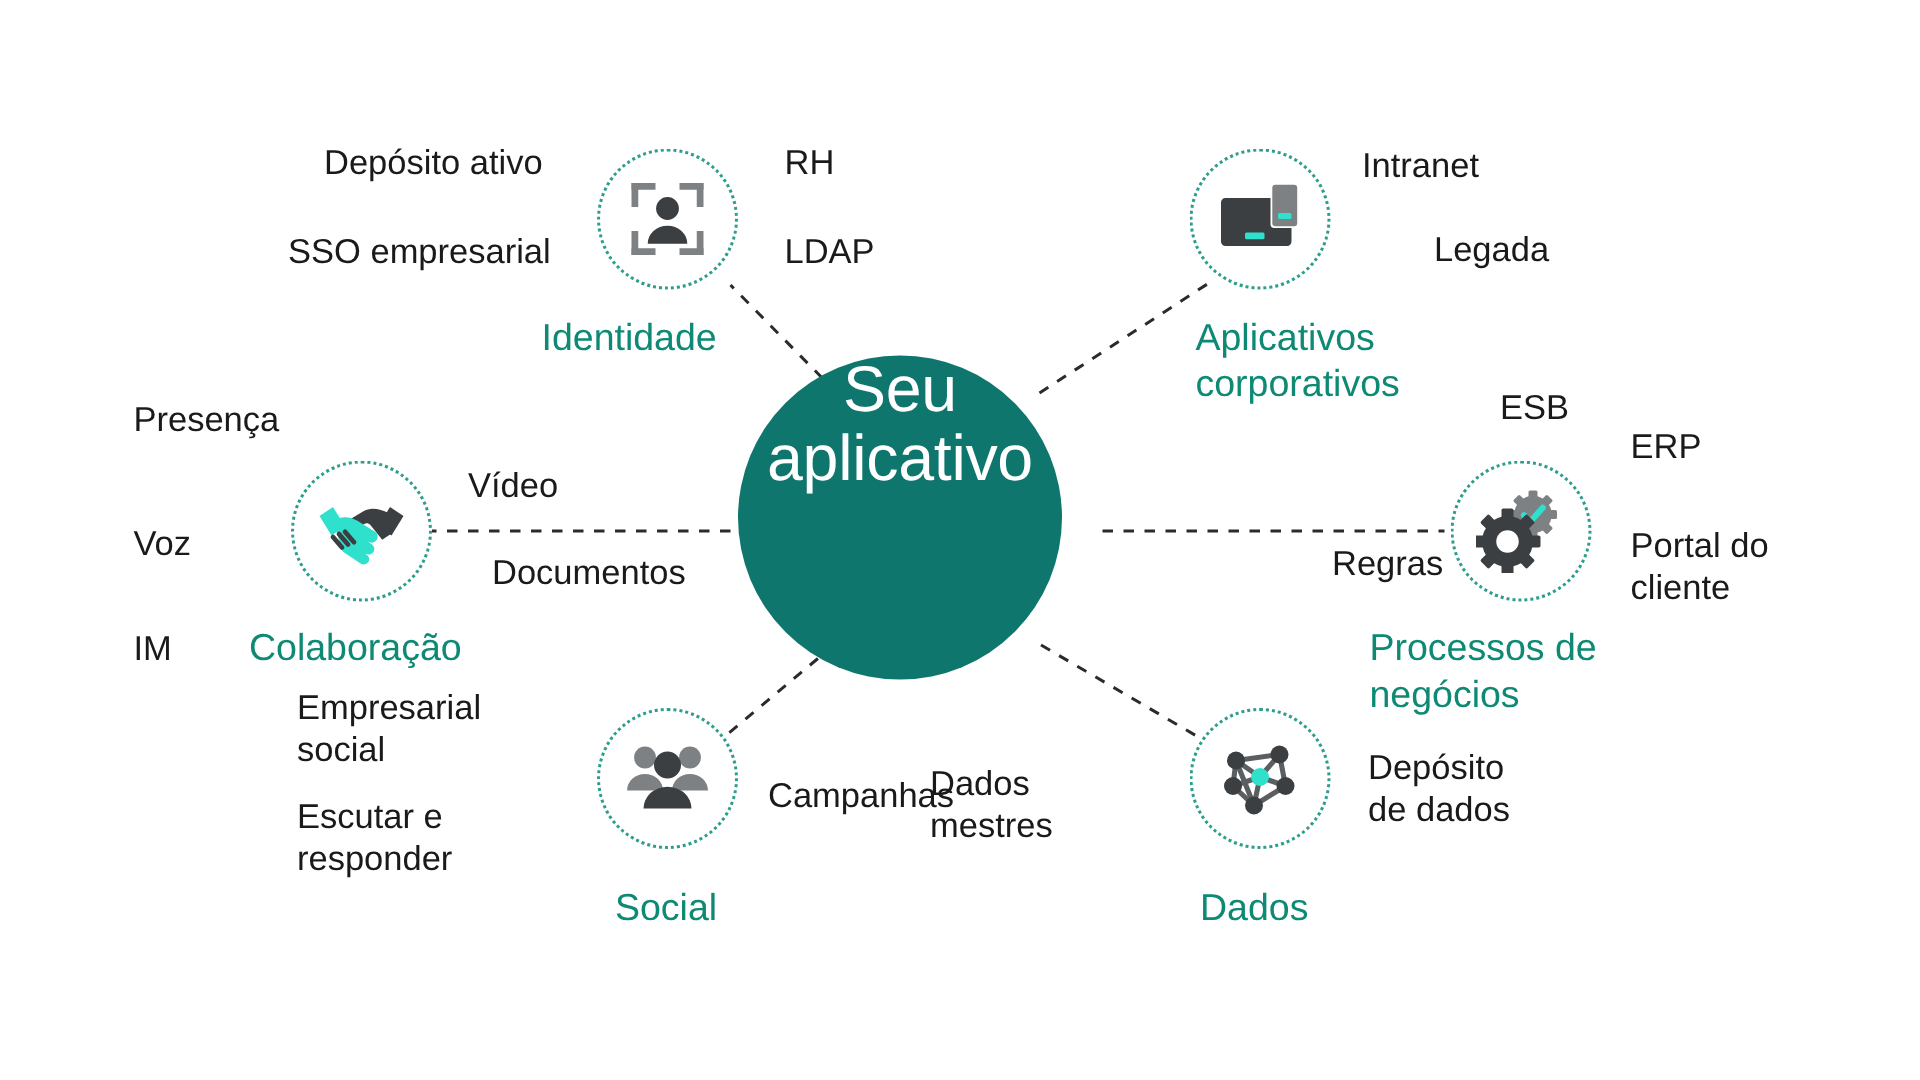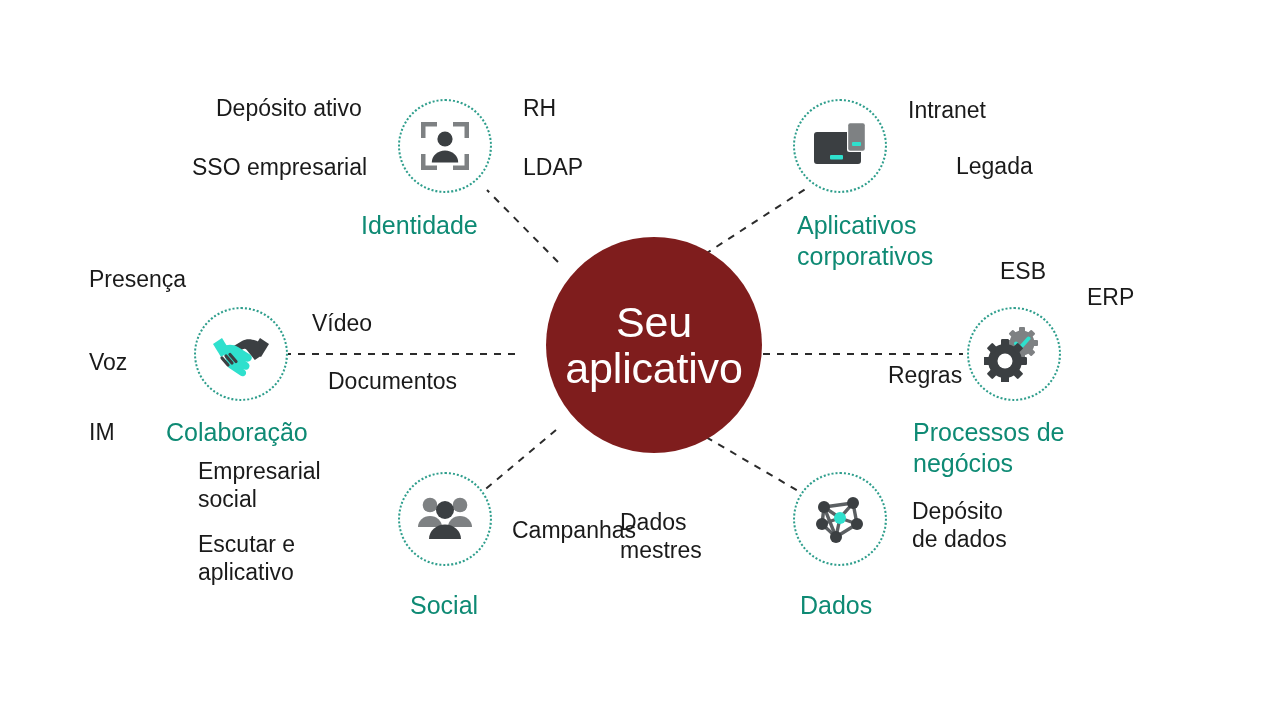--- a/index.html
+++ b/index.html
@@ -25,28 +25,27 @@
     position: absolute;
     left: 0; top: 0;
     width: 1280px;
     height: 720px;
     pointer-events: none;
   }
 
   
   .hub {
     position: absolute;
-    left: 546px;
+    left: 492px;
     top: 237px;
     width: 216px;
     height: 216px;
     border-radius: 50%;
-    background: #7f1d1d;
+    background: #0f766e;
     display: flex;
-    align-items: center;
     justify-content: center;
   }
   .hub-label {
     color: #ffffff;
     font-size: 43px;
     line-height: 1.08;
     text-align: center;
     font-weight: 400;
     letter-spacing: -0.2px;
   }
@@ -187,20 +186,22 @@
           </g>
         </g>
         <circle cx="0" cy="0" r="7.5" fill="#ffffff"></circle>
       </g>
     </svg>
   </div>
   <div class="cat-label center-align" style="left:913px; top:417px; width:218px;">Processos de
 negócios</div>
   <div class="sat" style="left:1000px; top:257px;">ESB</div>
   <div class="sat" style="left:1087px; top:283px;">ERP</div>
+  <div class="sat" style="left:1087px; top:349px;">Portal do
+cliente</div>
   <div class="sat" style="left:888px; top:361px;">Regras</div>
 
   <div class="node-circle" style="left:793px; top:472px;">
     <svg width="58" height="56" viewBox="0 0 58 56">
       <g stroke="#5b5f62" stroke-width="3.4" stroke-linecap="round">
         <line x1="13" y1="16" x2="42" y2="12"></line>
         <line x1="13" y1="16" x2="11" y2="33"></line>
         <line x1="13" y1="16" x2="29" y2="27"></line>
         <line x1="13" y1="16" x2="25" y2="46"></line>
         <line x1="42" y1="12" x2="46" y2="33"></line>
@@ -237,21 +238,21 @@
       <path d="M33 33 a12 11 0 0 1 24 0 z" fill="#7e8183"></path>
 
       <circle cx="30" cy="16" r="9" fill="#3b3f42"></circle>
       <path d="M14 45 a16 14.5 0 0 1 32 0 z" fill="#3b3f42"></path>
     </svg>
   </div>
   <div class="cat-label" style="left:410px; top:590px;">Social</div>
   <div class="sat right-align" style="left:198px; top:457px; width:172px;">Empresarial
 social</div>
   <div class="sat right-align" style="left:198px; top:530px; width:180px;">Escutar e
-aplicativo</div>
+responder</div>
   <div class="sat" style="left:512px; top:516px;">Campanhas</div>
 
   <div class="node-circle" style="left:194px; top:307px;">
     <svg width="62" height="46" viewBox="0 0 62 46">
 
       <path d="M3 13 l9 -6 l8 13 l-9 6 z" fill="#2fe0cd"></path>
 
       <path d="M59 13 l-9 -6 l-8 13 l9 6 z" fill="#3b3f42"></path>
 
       <path d="M49 11 c-6 -3 -12 -4 -17 -1 l-10 6 c-2 1.5 -2 4 0 5.5

